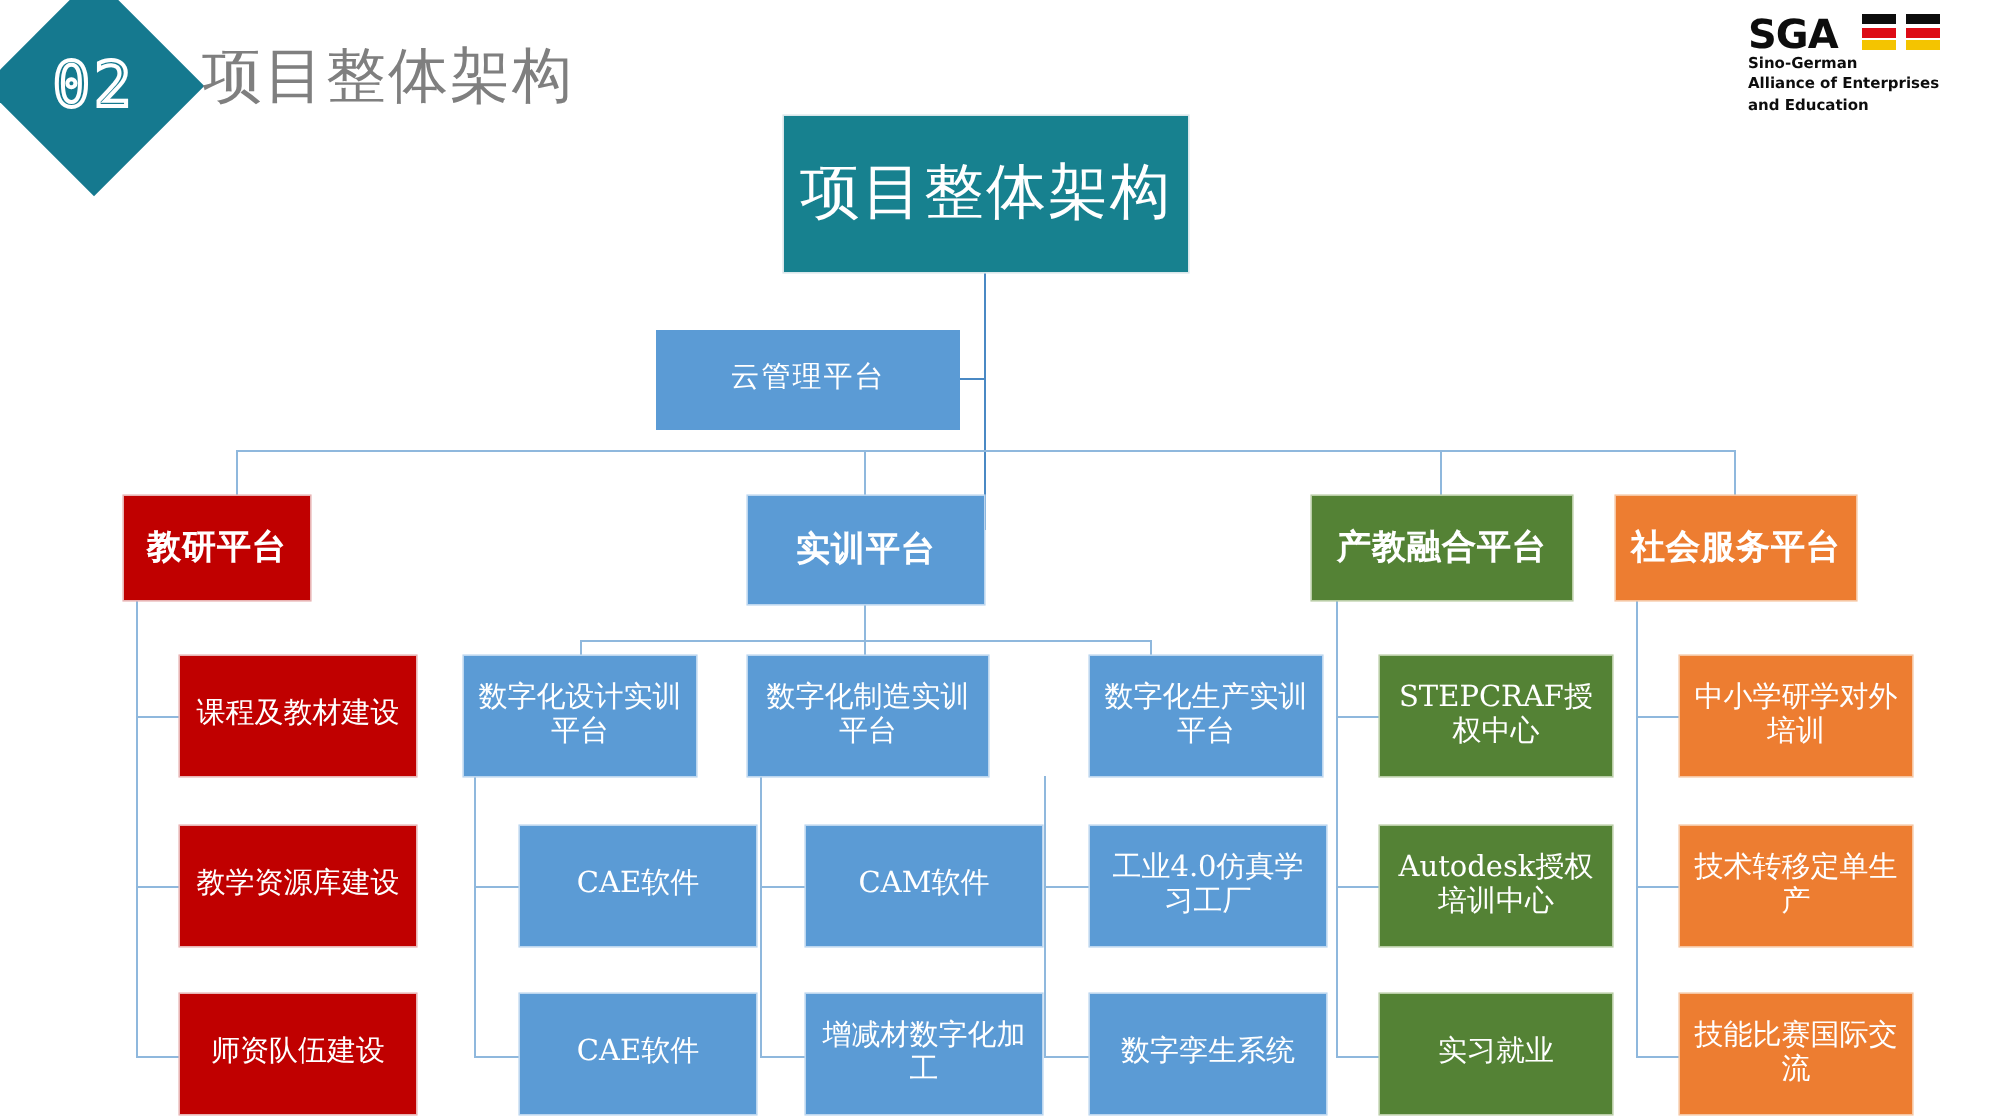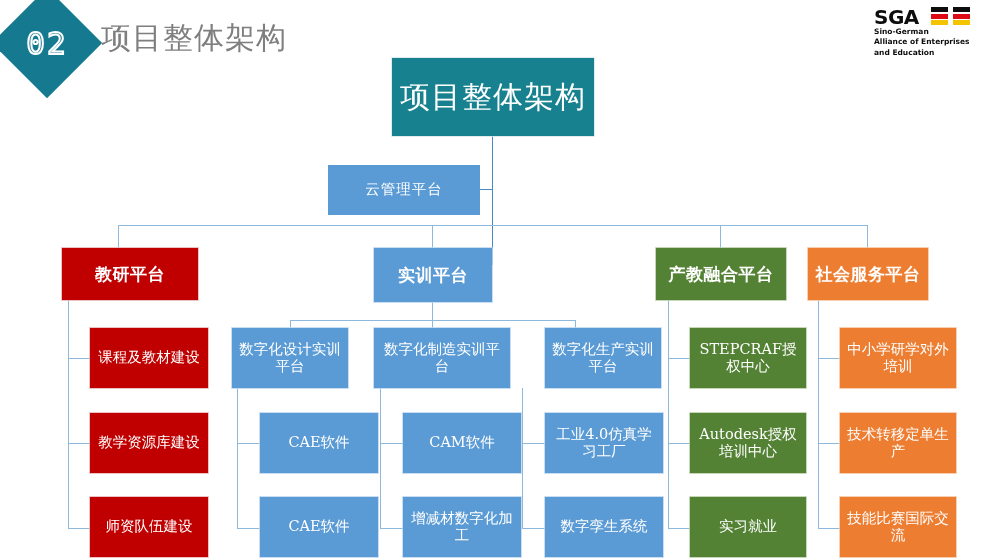--- a/index.html
+++ b/index.html
@@ -166,31 +166,31 @@
 
   <div class="conn conn-v conn-light" style="left:818px;top:300px;height:229px;"></div>
   <div class="conn conn-h conn-light" style="left:818px;top:358px;width:23px;"></div>
   <div class="conn conn-h conn-light" style="left:818px;top:443px;width:23px;"></div>
   <div class="conn conn-h conn-light" style="left:818px;top:528px;width:23px;"></div>
 
   <div class="node node-root" style="left:392px;top:58px;width:202px;height:78px;">项目整体架构</div>
 
   <div class="node node-cloud c-blue" style="left:328px;top:165px;width:152px;height:50px;">云管理平台</div>
 
-  <div class="node node-cat c-red" style="left:62px;top:248px;width:136px;height:52px;">教研平台</div>
+  <div class="node node-cat c-red" style="left:62px;top:248px;width:93px;height:52px;">教研平台</div>
   <div class="node node-cat c-blue" style="left:374px;top:248px;width:118px;height:54px;">实训平台</div>
   <div class="node node-cat c-green" style="left:656px;top:248px;width:130px;height:52px;">产教融合平台</div>
   <div class="node node-cat c-orange" style="left:808px;top:248px;width:120px;height:52px;">社会服务平台</div>
 
   <div class="node node-leaf c-red" style="left:90px;top:328px;width:118px;height:60px;">课程及教材建设</div>
   <div class="node node-leaf c-red" style="left:90px;top:413px;width:118px;height:60px;">教学资源库建设</div>
   <div class="node node-leaf c-red" style="left:90px;top:497px;width:118px;height:60px;">师资队伍建设</div>
 
   <div class="node node-leaf c-blue" style="left:232px;top:328px;width:116px;height:60px;">数字化设计实训平台</div>
-  <div class="node node-leaf c-blue" style="left:374px;top:328px;width:136px;height:60px;">数字化制造实训平台</div>
+  <div class="node node-leaf c-blue" style="left:374px;top:328px;width:120px;height:60px;">数字化制造实训平台</div>
   <div class="node node-leaf c-blue" style="left:517px;top:328px;width:116px;height:60px;margin-left:28px;">数字化生产实训平台</div>
 
   <div class="node node-leaf c-blue" style="left:260px;top:413px;width:118px;height:60px;">CAE软件</div>
   <div class="node node-leaf c-blue" style="left:260px;top:497px;width:118px;height:60px;">CAE软件</div>
   <div class="node node-leaf c-blue" style="left:403px;top:413px;width:118px;height:60px;text-align:right;">CAM软件</div>
   <div class="node node-leaf c-blue" style="left:403px;top:497px;width:118px;height:60px;">增减材数字化加工</div>
   <div class="node node-leaf c-blue" style="left:545px;top:413px;width:118px;height:60px;">工业4.0仿真学习工厂</div>
   <div class="node node-leaf c-blue" style="left:545px;top:497px;width:118px;height:60px;">数字孪生系统</div>
 
   <div class="node node-leaf c-green" style="left:690px;top:328px;width:116px;height:60px;">STEPCRAF授权中心</div>

